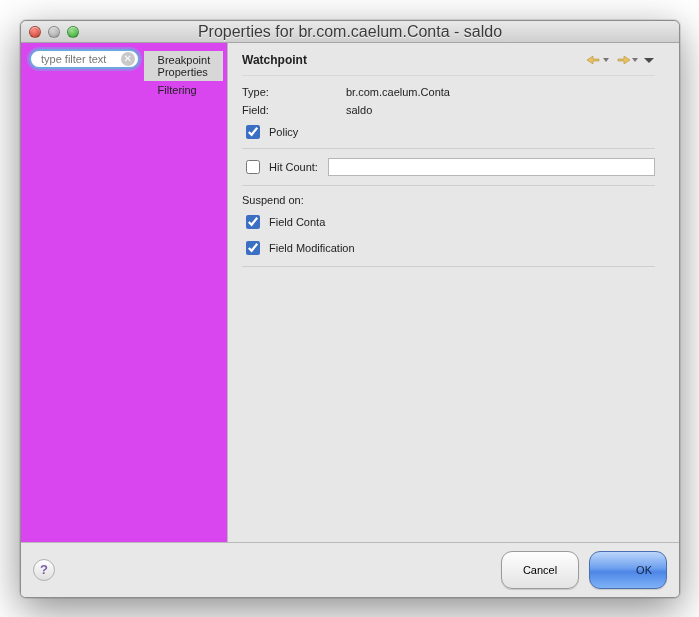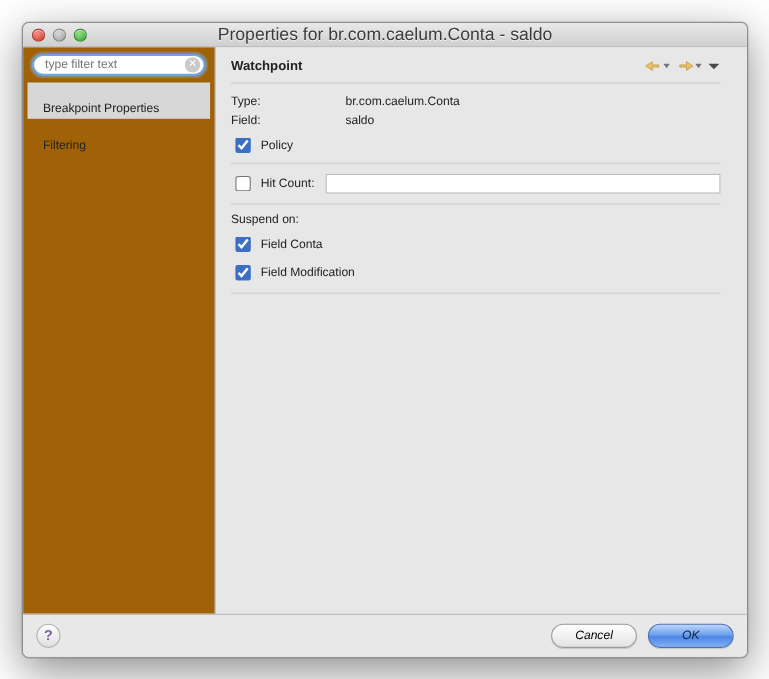--- a/index.html
+++ b/index.html
@@ -58,25 +58,25 @@
     display: flex;
     flex-direction: column;
     background: #e8e8e8;
   }
   .split {
     flex: 1;
     display: flex;
     min-height: 0;
   }
   .sidebar {
-    width: 175px;
+    width: 207px;
     border-right: 1px solid #b9b9b9;
-    background: #a16207;
-    display: flex;
-    flex-direction: column;
+    background: #d946ef;
+    display: flex;
+    flex-direction: row;
     padding: 6px 4px 4px 4px;
   }
   .search-wrap {
     margin: 0 4px 4px 4px;
     position: relative;
   }
   .search {
     width: 100%;
     height: 20px;
     border-radius: 10px;
@@ -94,21 +94,21 @@
     border-radius: 50%;
     background: #c9c9c9;
     color: #fff;
     font-size: 10px;
     line-height: 14px;
     text-align: center;
     cursor: pointer;
   }
   .navlist { margin-top: 2px; }
   .navitem {
-    padding: 18px 8px 3px 14px;
+    padding: 3px 8px 3px 14px;
     font-size: 11px;
     cursor: pointer;
   }
   .navitem.selected {
     background: #d7d7d7;
   }
   .main {
     flex: 1;
     padding: 10px 24px 10px 14px;
     display: flex;
@@ -200,35 +200,35 @@
     color:#7a5fa6;
     font-weight:bold;
     font-size:13px;
     text-align:center;
     line-height:20px;
     cursor:pointer;
   }
   .footer .spacer { flex:1; }
   .btn {
     min-width:78px;
-    height:22px;
+    height:38px;
     border-radius:11px;
     border:1px solid #9a9a9a;
     background:linear-gradient(#fefefe,#e3e3e3);
     font-size:11px;
     padding:0 14px;
     margin-left:10px;
     cursor:pointer;
     box-shadow: 0 1px 1px rgba(0,0,0,0.15);
-    font-style: italic;
   }
   .btn.primary {
     background:linear-gradient(#bcd6fb,#6ea0ef 45%,#4e86e6 55%,#7fb2f7);
     border-color:#4b6eb0;
     color:#10223f;
+    text-align:right;
   }
 </style>
 </head>
 <body>
 
 <div class="window">
 
   <div class="titlebar">
     <div class="traffic">
       <div class="tl red"></div>

